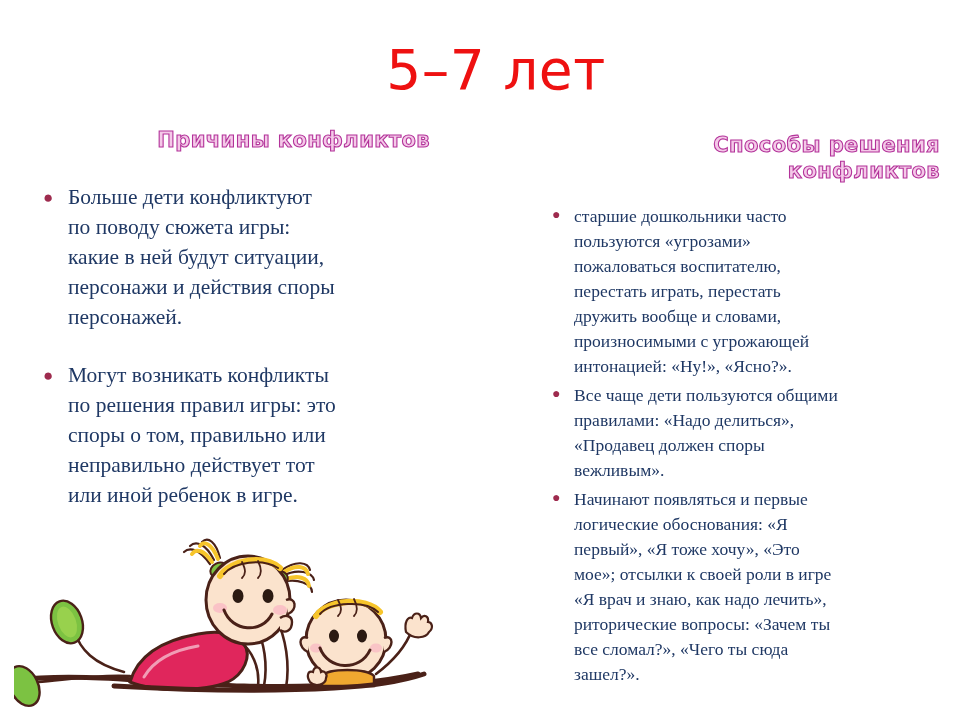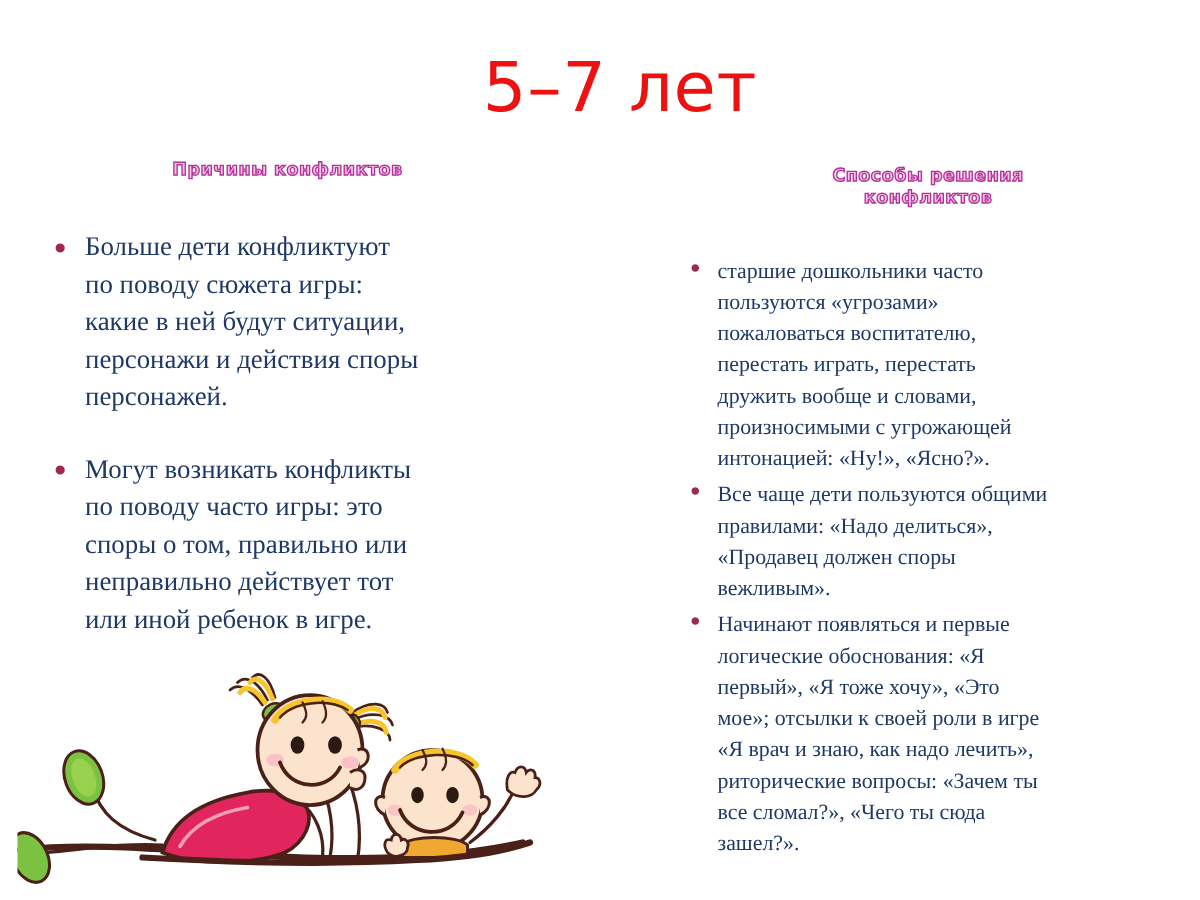--- a/index.html
+++ b/index.html
@@ -36,25 +36,25 @@
     line-height: 1.05;
     color: #ee1111;
     letter-spacing: 0.5px;
   }
 
   
   .col-heading {
     position: absolute;
     font-family: "DejaVu Sans", "Liberation Sans", sans-serif;
     font-weight: bold;
-    font-size: 14px;
+    font-size: 21px;
     line-height: 1.22;
     color: #f4c9e8;
     -webkit-text-stroke: 1.1px #b3339a;
-    text-align: center;
+    text-align: right;
     letter-spacing: 0.4px;
   }
   #heading-left {
     left: 30px;
     top: 128px;
     width: 400px;
   }
   #heading-right {
     left: 545px;
     top: 133px;
@@ -134,21 +134,21 @@
       <span class="dot">●</span>
       <span class="btext">Больше дети конфликтуют
 по поводу сюжета игры:
 какие в ней будут ситуации,
 персонажи и действия споры
 персонажей.</span>
     </li>
     <li class="bullet-item">
       <span class="dot">●</span>
       <span class="btext">Могут возникать конфликты
-по поводу часто игры: это
+по решения правил игры: это
 споры о том, правильно или
 неправильно действует тот
 или иной ребенок в игре.</span>
     </li>
   </ul>
 
   <ul class="bullet-list" id="list-right">
     <li class="bullet-item">
       <span class="dot">●</span>
       <span class="btext">старшие дошкольники часто

